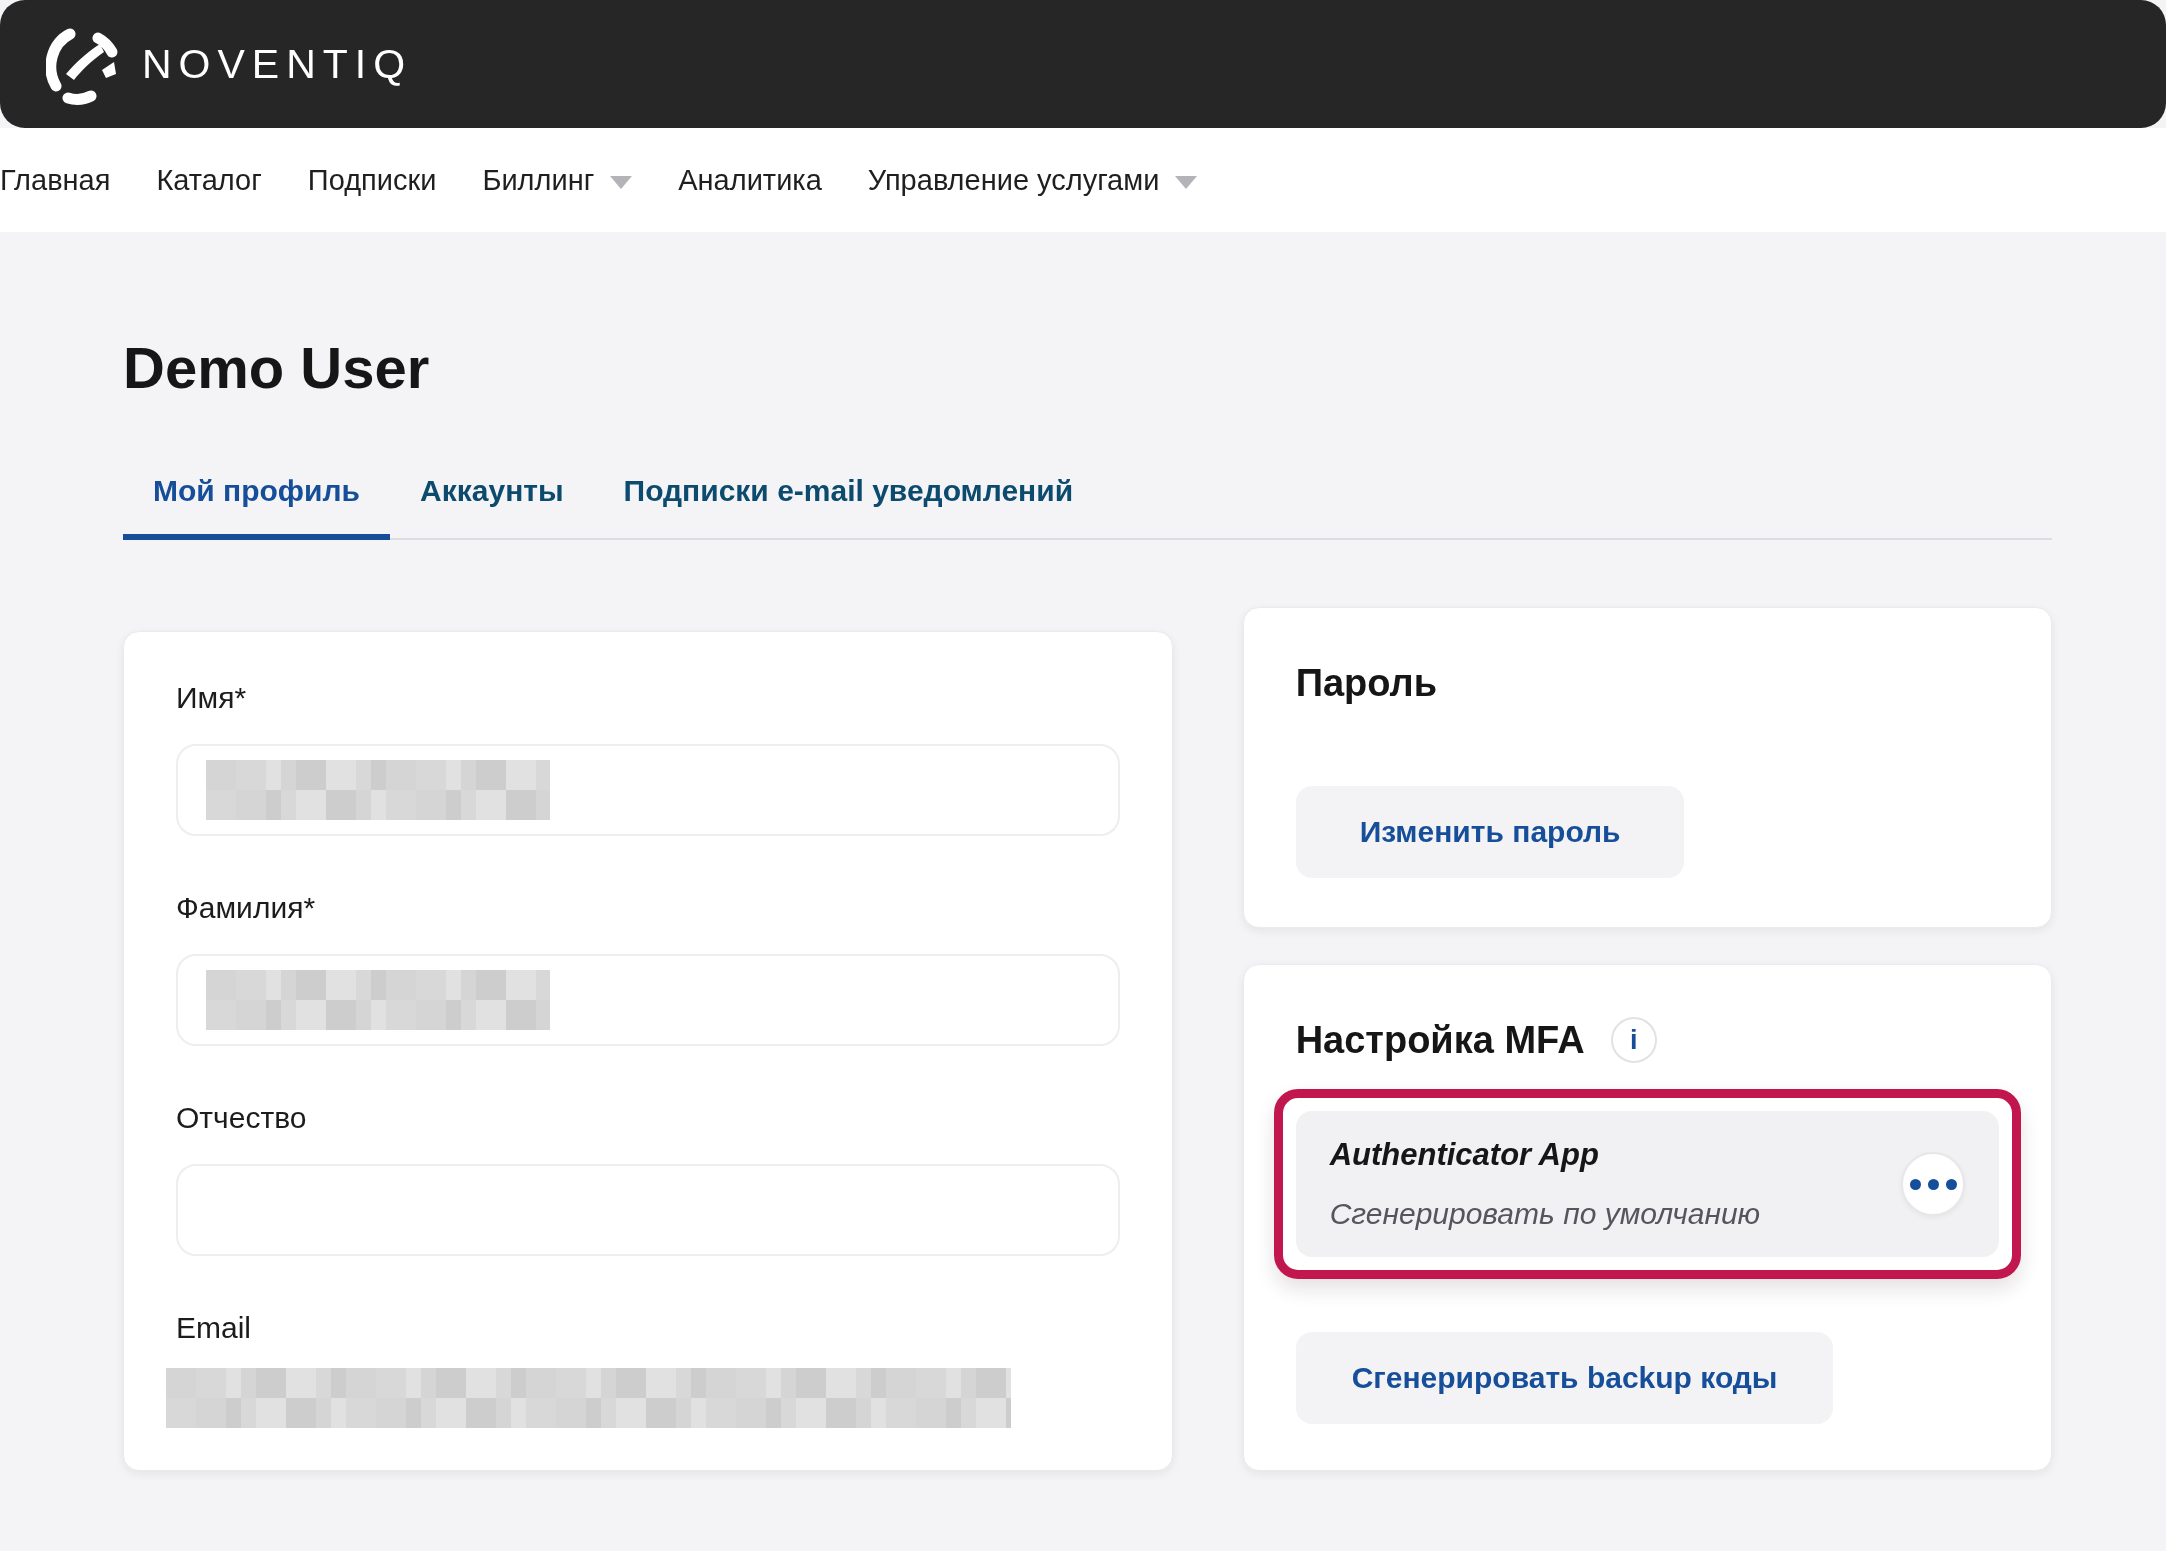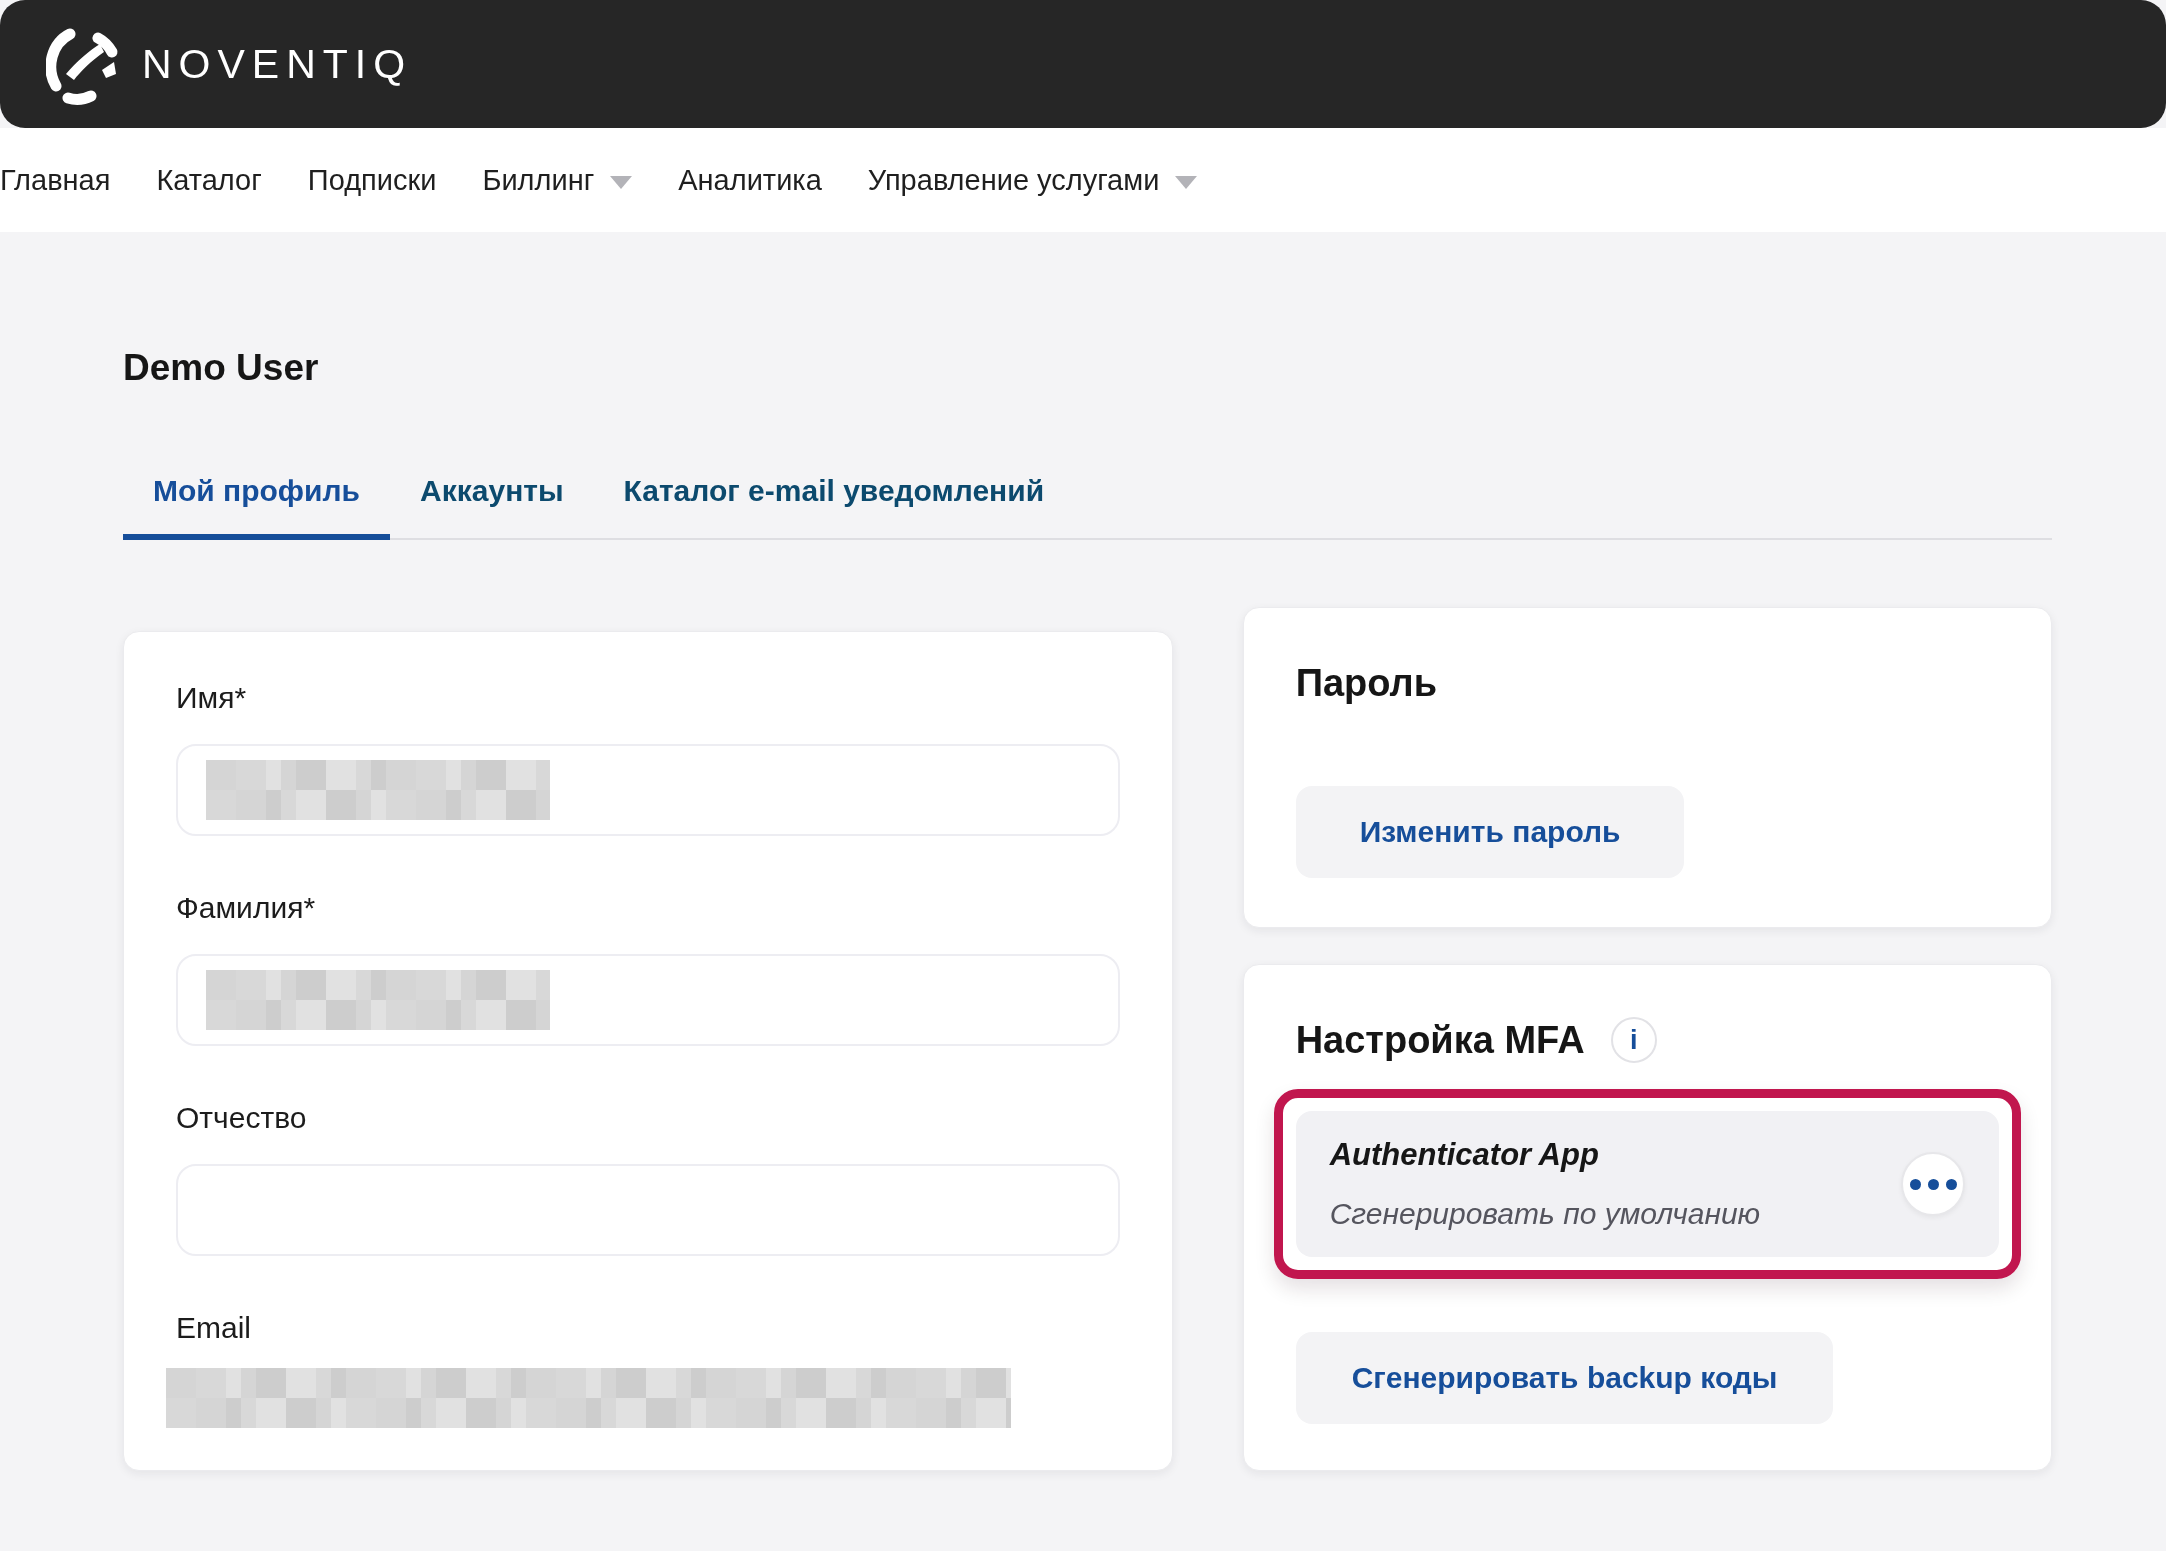--- a/index.html
+++ b/index.html
@@ -18,21 +18,21 @@
   .logo svg{display:block;}
   .logo-text{color:#fff;font-size:41px;font-weight:500;letter-spacing:7px;line-height:1;}
 
   
   .navbar{height:104px;background:#fff;display:flex;align-items:center;}
   .nav-item{display:flex;align-items:center;font-size:29px;font-weight:500;color:#1f1f1f;margin-right:46px;cursor:pointer;white-space:nowrap;}
   .caret{width:0;height:0;border-left:11px solid transparent;border-right:11px solid transparent;border-top:13px solid #b3b3b8;margin-left:16px;margin-top:4px;}
 
   
   .content{padding:0 114px 0 123px;}
-  h1.page-title{margin-top:108px;font-size:37px;line-height:56px;font-weight:700;color:#161616;}
+  h1.page-title{margin-top:108px;font-size:58px;line-height:56px;font-weight:700;color:#161616;}
 
   .tabs{display:flex;margin-top:78px;border-bottom:2px solid #dedee2;}
   .tab{font-size:30px;font-weight:600;color:#0c4a6e;padding:0 30px 26px 30px;margin-bottom:-2px;border-bottom:6px solid transparent;cursor:pointer;white-space:nowrap;}
   .tab.active{color:var(--accent-blue);border-bottom-color:var(--accent-blue);}
 
   .columns{display:flex;margin-top:67px;align-items:flex-end;gap:70px;}
 
   .card{background:#fff;border:1px solid #ebebee;border-radius:16px;box-shadow:0 3px 10px rgba(30,30,46,0.07);}
 
   
@@ -112,21 +112,21 @@
     </div>
   </div>
 
   <div class="content">
 
     <h1 class="page-title">Demo User</h1>
 
     <div class="tabs">
       <div class="tab active">Мой профиль</div>
       <div class="tab">Аккаунты</div>
-      <div class="tab">Каталог e-mail уведомлений</div>
+      <div class="tab">Подписки e-mail уведомлений</div>
     </div>
 
     <div class="columns">
 
       <div class="card profile-card">
 
         <div class="field">
           <div class="field-label">Имя*</div>
           <div class="text-input">
             <div class="redacted name-block"></div>

